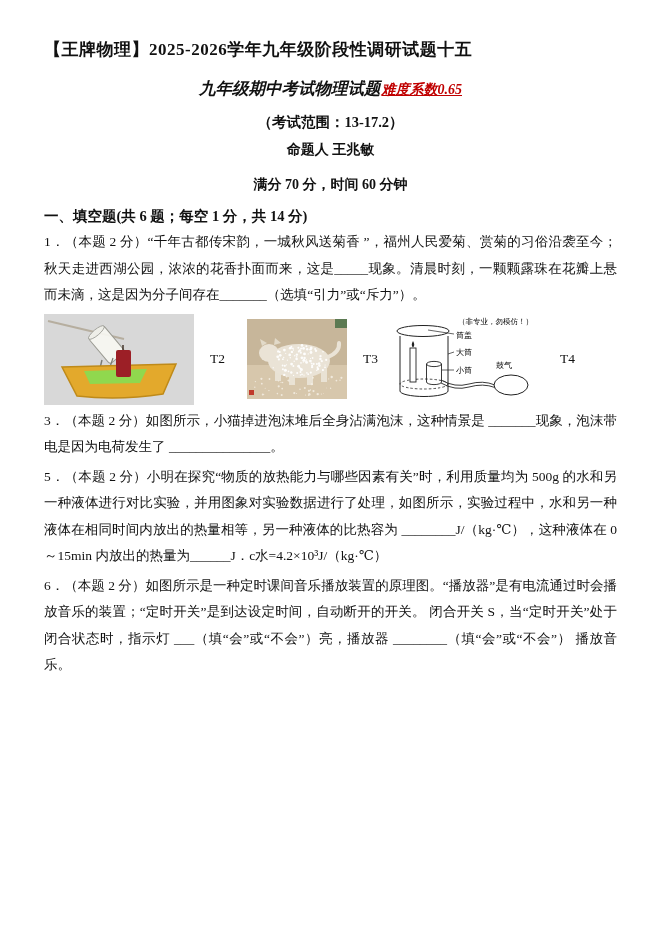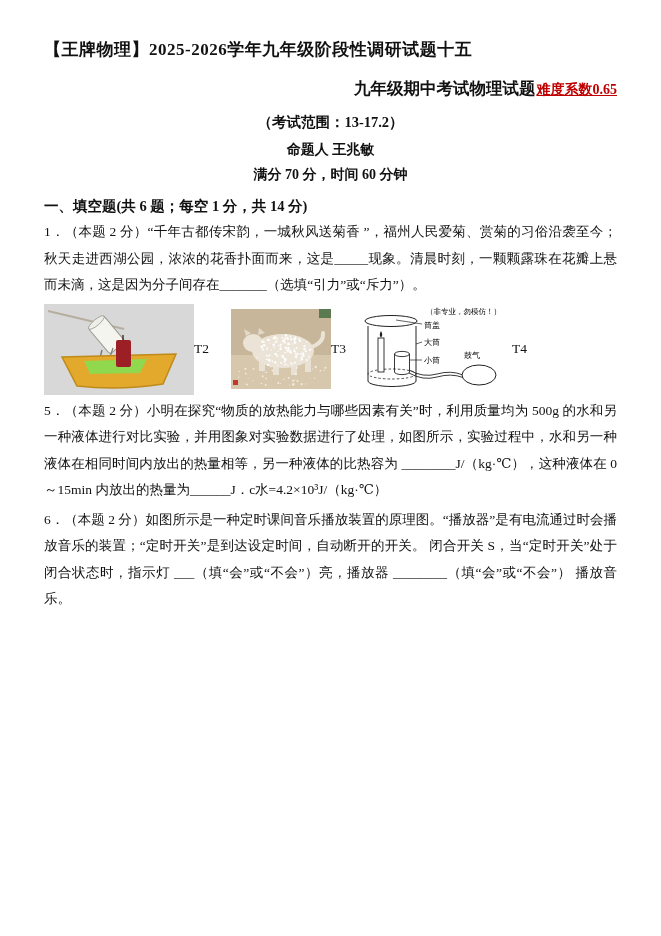--- a/index.html
+++ b/index.html
@@ -1,28 +1,28 @@
 <!DOCTYPE html>
 <html><head>
 <meta charset="utf-8">
 <style>
   html,body{margin:0;padding:0;background:#fff;}
   body{width:661px;height:936px;overflow:hidden;font-family:"Liberation Serif","DejaVu Serif",serif;color:#111;}
   .page{padding:20px 44px 0 44px;box-sizing:border-box;width:661px;}
   .center{text-align:center;font-family:Liberation Serif, serif;}
   h1.doc-title{font-size:17px;font-weight:bold;margin:18px 0 0 0;letter-spacing:0.5px;}
-  .doc-subtitle{font-size:16.5px;font-weight:bold;text-align:right;margin:17px 0 12px 0;}
+  .doc-subtitle{font-size:16.5px;font-weight:bold;text-align:center;margin:17px 0 12px 0;font-style:italic;}
   .difficulty{color:#c00000;font-size:14px;font-weight:bold;text-decoration:underline;margin-left:1px;}
   .scope{font-size:14.5px;font-weight:bold;margin-top:13px;}
   .author{font-size:14px;font-weight:bold;margin-top:9px;}
-  .score{font-size:14px;font-weight:bold;margin-top:7px;}
+  .score{font-size:14px;font-weight:bold;margin-top:17px;}
   .section-heading{font-size:14.5px;font-weight:bold;margin:13px 0 2px 0;}
   p.q{font-size:13.5px;line-height:26.5px;text-align:justify;margin:3px 0 0 0;}
   .fig-row{display:flex;align-items:center;margin-top:5px;}
-  .fig-label{font-size:13.5px;margin:0 4px 0 0;flex:0 0 auto;}
+  .fig-label{font-size:13.5px;margin:0 4px 0 16px;flex:0 0 auto;}
   svg text{font-family:"Liberation Serif","DejaVu Serif",serif;}
 </style>
 </head>
 <body>
 
 <div class="page">
 
   <h1 class="doc-title">【王牌物理】2025-2026学年九年级阶段性调研试题十五</h1>
 
   <div class="doc-subtitle"><span>九年级期中考试物理试题</span><span class="difficulty">难度系数0.65</span></div>
@@ -239,16 +239,17 @@
       <text x="64" y="24" font-size="8">筒盖</text>
       <line x1="56" y1="40" x2="62" y2="38" stroke="#222" stroke-width="0.7"></line>
       <text x="64" y="41" font-size="8">大筒</text>
       <line x1="50" y1="56" x2="62" y2="56" stroke="#222" stroke-width="0.7"></line>
       <text x="64" y="59" font-size="8">小筒</text>
       <text x="104" y="54" font-size="8">鼓气</text>
     </svg>
     <span class="fig-label">T4</span>
   </div>
 
+  <p class="q">3．（本题 2 分）如图所示，小猫掉进泡沫堆后全身沾满泡沫，这种情景是 _______现象，泡沫带电是因为电荷发生了 _______________。</p>
   <p class="q">5．（本题 2 分）小明在探究“物质的放热能力与哪些因素有关”时，利用质量均为 500g 的水和另一种液体进行对比实验，并用图象对实验数据进行了处理，如图所示，实验过程中，水和另一种液体在相同时间内放出的热量相等，另一种液体的比热容为 ________J/（kg·℃），这种液体在 0～15min 内放出的热量为______J．c水=4.2×10³J/（kg·℃）</p>
   <p class="q">6．（本题 2 分）如图所示是一种定时课间音乐播放装置的原理图。“播放器”是有电流通过时会播放音乐的装置；“定时开关”是到达设定时间，自动断开的开关。 闭合开关 S，当“定时开关”处于闭合状态时，指示灯 ___（填“会”或“不会”）亮，播放器 ________（填“会”或“不会”） 播放音乐。</p>
 
 </div>
 
 </body></html>

